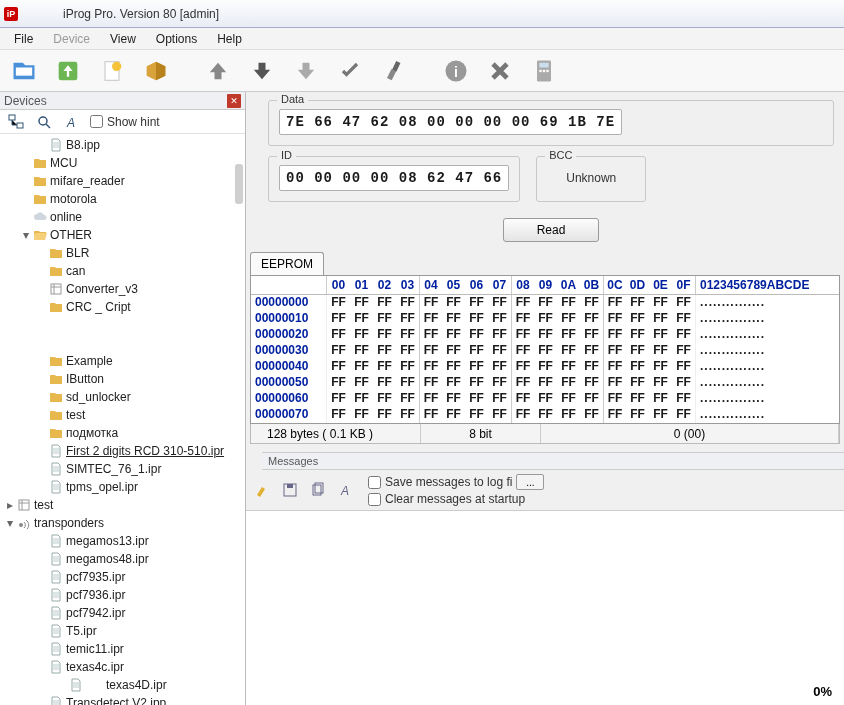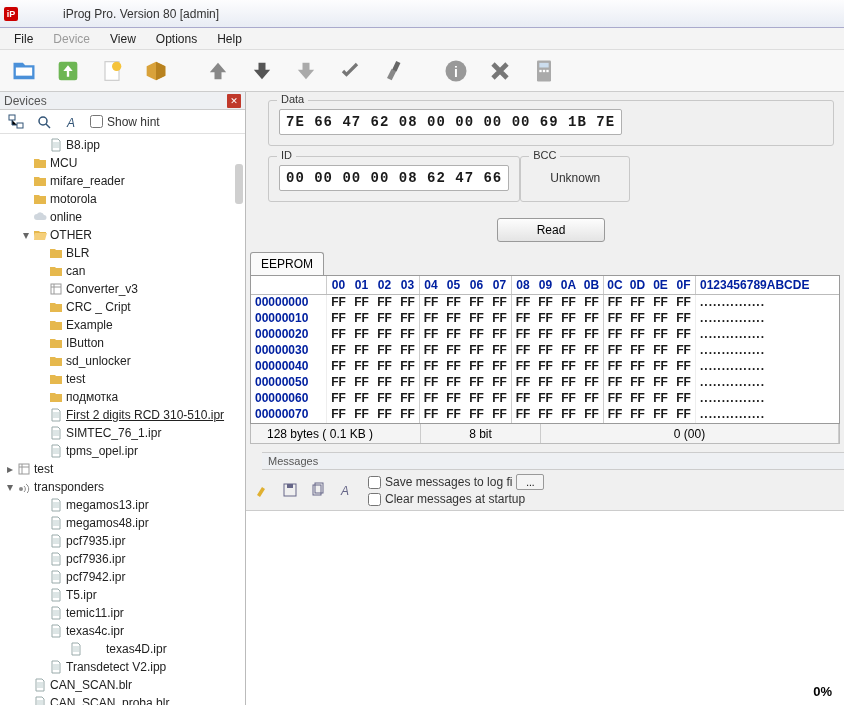--- a/index.html
+++ b/index.html
@@ -22,25 +22,25 @@
 .checkbox-label { display: flex; align-items: center; gap: 4px; color: #333; }
 .tree { flex: 1; overflow-y: auto; padding: 2px 0; position: relative; }
 .tree-row { display: flex; align-items: center; height: 18px; padding-left: 4px; white-space: nowrap; color: #222; cursor: default; }
 .tw { display: inline-block; width: 12px; text-align: center; color: #666; }
 .ti { width: 16px; height: 14px; margin-right: 2px; display: inline-flex; align-items: center; justify-content: center; }
 .right-pane { flex: 1; display: flex; flex-direction: column; background: #f0f0f0; overflow: hidden; }
 .top-area { padding: 8px 10px 6px 22px; display: flex; flex-direction: column; gap: 10px; }
 .group { border: 1px solid #c8c8c8; border-radius: 3px; padding: 8px 10px 10px 10px; background: #f0f0f0; position: relative; }
 .group-title { position: absolute; top: -8px; left: 8px; background: #f0f0f0; padding: 0 4px; font-size: 11px; color: #333; }
 .mono-box { background: #fff; border: 1px solid #b0b0b0; border-radius: 2px; padding: 4px 6px; font-family: "Courier New", monospace; font-size: 14px; font-weight: bold; color: #1a1a1a; letter-spacing: 1px; display: inline-block; }
-.row2 { display: flex; gap: 0; align-items: flex-start; }
+.row2 { display: flex; gap: 16px; align-items: flex-start; }
 .id-group { flex: 0 0 auto; }
 .bcc-group { flex: 0 0 110px; text-align: center; }
 .bcc-val { color: #333; padding: 6px 2px; }
-.read-btn { width: 108px; height: 24px; background: linear-gradient(#fdfdfd, #e4e4e4); border: 1px solid #9a9a9a; border-radius: 3px; align-self: center; margin: 6px auto 0 auto; display: block; cursor: pointer; }
+.read-btn { width: 96px; height: 24px; background: linear-gradient(#fdfdfd, #e4e4e4); border: 1px solid #9a9a9a; border-radius: 3px; align-self: center; margin: 6px auto 0 auto; display: block; cursor: pointer; }
 .tabstrip { display: flex; padding-left: 4px; margin-top: 4px; }
 .tab { border: 1px solid #9a9a9a; border-bottom: none; border-radius: 3px 3px 0 0; padding: 4px 10px; background: #fafafa; font-size: 12px; }
 .hex-wrap { border: 1px solid #9a9a9a; background: #fff; margin: 0 4px; flex: 0 0 auto; overflow: hidden; }
 .hex-head { display: flex; border-bottom: 1px solid #bbb; font-family: "Courier New", monospace; font-size: 12px; font-weight: bold; color: #0020a0; }
 .hex-off { width: 76px; padding: 2px 4px; border-right: 1px solid #ccc; }
 .hex-cols { display: flex; }
 .hex-col { width: 23px; text-align: center; padding: 2px 0; }
 .hex-sep { border-left: 1px solid #ccc; }
 .hex-ascii-h { padding: 2px 4px; border-left: 1px solid #ccc; flex: 1; }
 .hex-body-row { display: flex; font-family: "Courier New", monospace; font-size: 12px; font-weight: bold; height: 16px; }
@@ -267,21 +267,21 @@
         </div>
         <div class="tree-row" style="padding-left: 36px;">
           <span class="tw"></span>
           <span class="ti">
             <svg width="14" height="12" viewBox="0 0 14 12">
               <path fill="#e6b84d" d="M1 2h5l1 1h6v8H1z"></path>
             </svg>
           </span>
           <span>CRC _ Cript</span>
         </div>
-        <div class="tree-row" style="padding-left: 36px;">
+        <div class="tree-row" style="padding-left: 36px; margin-top: 36px;">
           <span class="tw"></span>
           <span class="ti">
             <svg width="14" height="12" viewBox="0 0 14 12">
               <path fill="#e6b84d" d="M1 2h5l1 1h6v8H1z"></path>
             </svg>
           </span>
           <span>Example</span>
         </div>
         <div class="tree-row" style="padding-left: 36px;">
           <span class="tw"></span>

